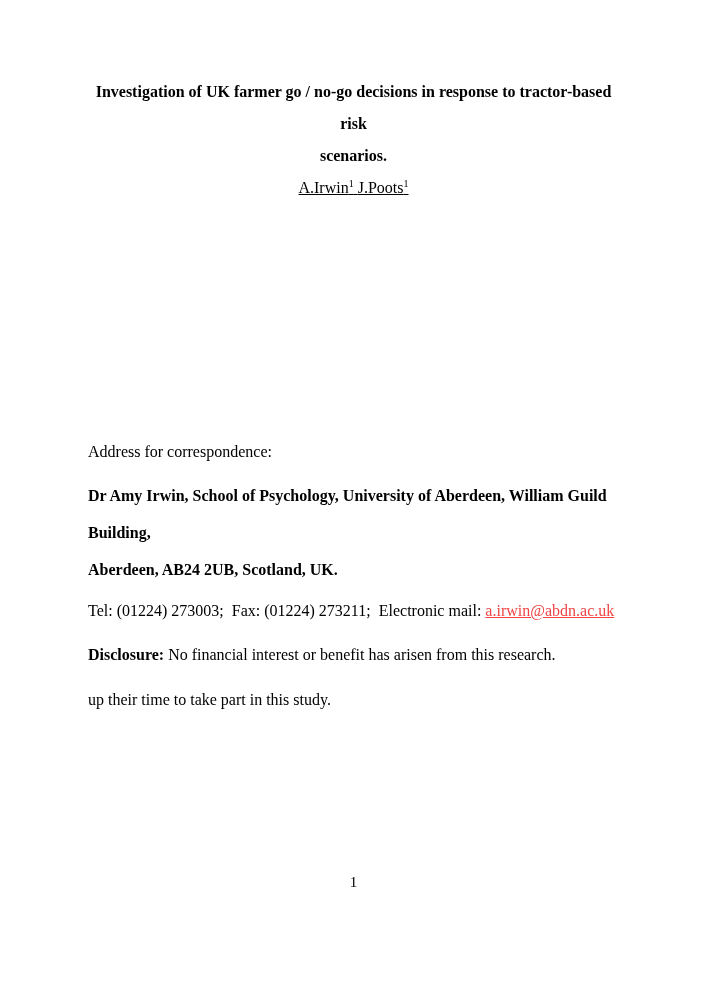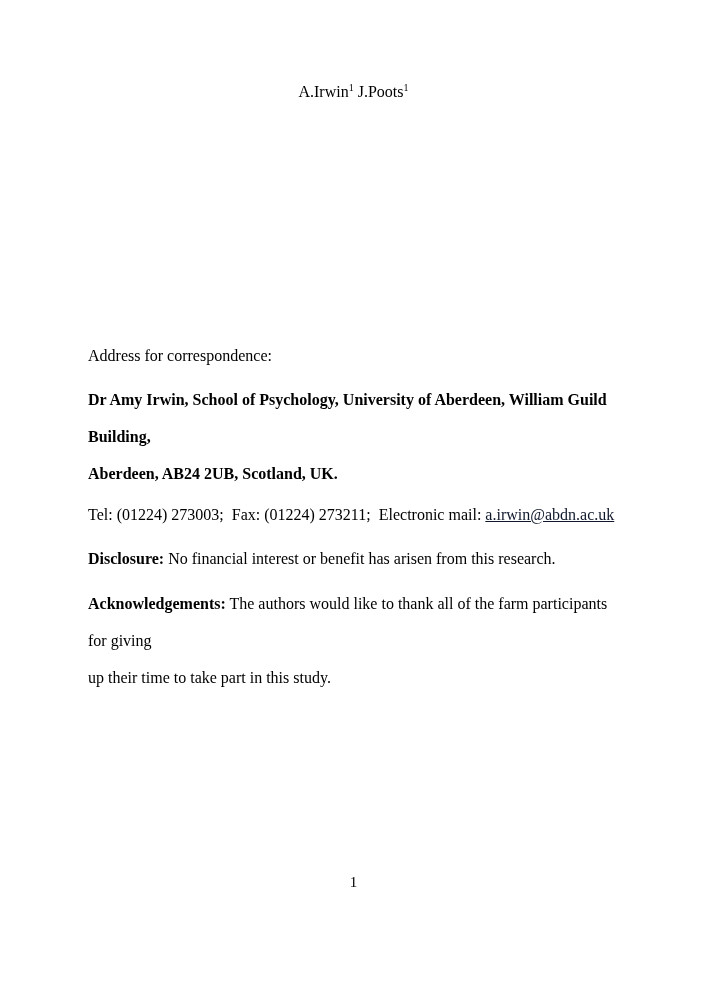--- a/index.html
+++ b/index.html
@@ -21,20 +21,21 @@
     padding: 76px 88px 0 88px;
   }
   .title {
     font-weight: bold;
     text-align: center;
     line-height: 32px;
   }
   .authors {
     text-align: center;
     line-height: 32px;
+    text-decoration: underline;
   }
   .affiliation {
     text-align: center;
     line-height: 37px;
     margin-top: 25px;
   }
   sup {
     font-size: 10px;
     line-height: 0;
     vertical-align: super;
@@ -49,21 +50,21 @@
     font-weight: bold;
   }
   .contact-line {
     margin-top: 4px;
     line-height: 37px;
   }
   .contact-prefix {
     white-space: pre-wrap;
   }
   .email-link {
-    color: #0f172a;
+    color: #ef4444;
     text-decoration: underline;
     cursor: pointer;
   }
   .note {
     line-height: 37px;
   }
   .note-funding { margin-top: 54px; }
   .note-disclosure { margin-top: 7px; }
   .note-ack { margin-top: 8px; }
   .note-label {
@@ -78,37 +79,40 @@
     font-size: 15px;
     line-height: 20px;
   }
 </style>
 </head>
 <body>
 
 <div class="page">
   <div class="content">
 
+    <div class="title">
+      <div>Investigation of UK farmer go / no-go decisions in response to tractor-based risk</div>
+      <div>scenarios.</div>
+    </div>
 
     <div class="authors"><span>A.Irwin</span><sup>1</sup> <span>J.Poots</span><sup>1</sup></div>
 
 
     <div class="corr-heading">Address for correspondence:</div>
 
     <div class="corr-address">
       <div>Dr Amy Irwin, School of Psychology, University of Aberdeen, William Guild Building,</div>
       <div>Aberdeen, AB24 2UB, Scotland, UK.</div>
     </div>
 
     <div class="contact-line"><span class="contact-prefix">Tel: (01224) 273003;  Fax: (01224) 273211;  Electronic mail: </span><a class="email-link">a.irwin@abdn.ac.uk</a></div>
 
 
     <div class="note note-disclosure"><span class="note-label">Disclosure:</span><span> No financial interest or benefit has arisen from this research.</span></div>
 
     <div class="note note-ack">
-      <div><span class="note-label">Acknowledgements:</span><span> The authors would like to thank all of the farm participants for giving</span></div>
       <div>up their time to take part in this study.</div>
     </div>
 
   </div>
 
   <div class="page-number">1</div>
 </div>
 
 </body></html>

